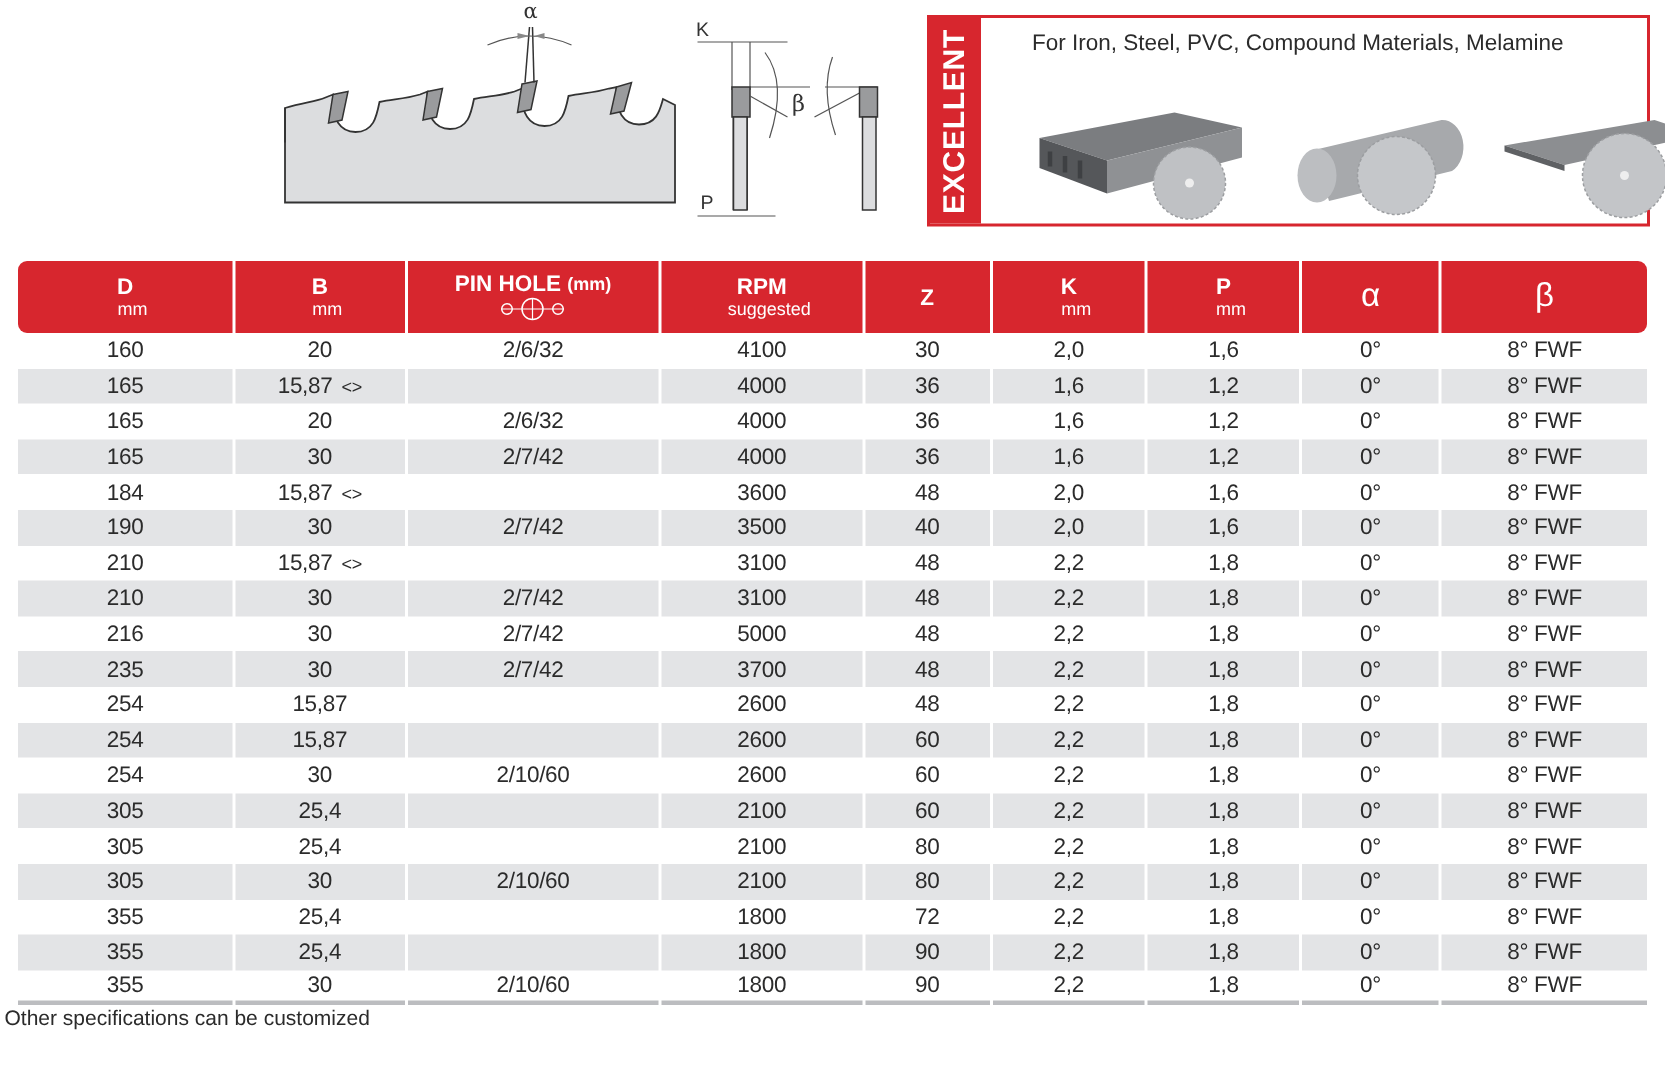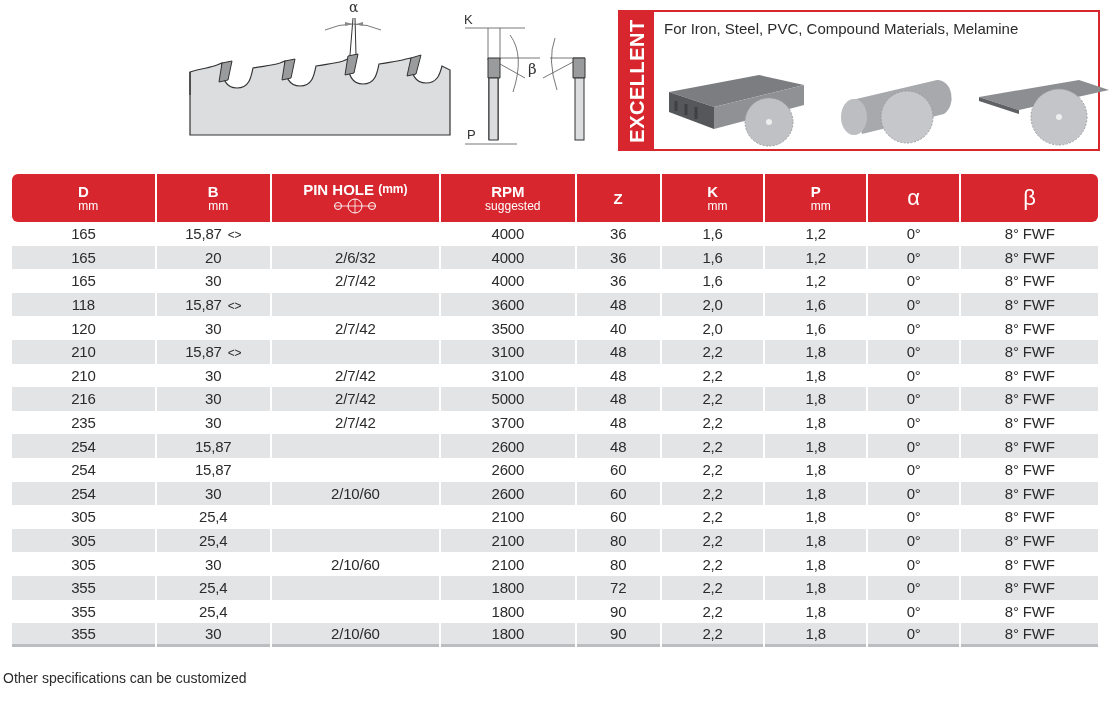--- a/index.html
+++ b/index.html
@@ -17,21 +17,21 @@
   }
   .excellent-tag {
     width: 34px; background: #d7262e; color: #fff; position: relative;
   }
   .excellent-tag span {
     position: absolute; left: 50%; top: 50%;
     transform: translate(-50%, -50%) rotate(-90deg);
     font-weight: bold; font-size: 20px; letter-spacing: 0.5px; white-space: nowrap;
     font-family: "Liberation Sans", sans-serif;
   }
-  .excellent-content { flex: 1; position: relative; }
+  .excellent-content { flex: 1; position: relative; margin-left: 24px; }
   .excellent-title {
     position: absolute; left: 10px; top: 8px; font-size: 15px; color: #2b2b2b;
     font-family: "Liberation Sans", sans-serif;
   }
   .material-img { position: absolute; }
 
   
   .spec-table {
     position: absolute; left: 10px; top: 174px; width: 1090px;
     border-collapse: separate; border-spacing: 2px 0;
@@ -197,20 +197,31 @@
       <th>
         <span class="greek">α</span>
       </th>
       <th>
         <span class="greek">β</span>
       </th>
     </tr>
   </thead>
   <tbody id="table-body">
       <tr>
+        <td><span>160</span></td>
+        <td><span>20</span></td>
+        <td><span>2/6/32</span></td>
+        <td><span>4100</span></td>
+        <td><span>30</span></td>
+        <td><span>2,0</span></td>
+        <td><span>1,6</span></td>
+        <td><span>0°</span></td>
+        <td><span>8° FWF</span></td>
+      </tr>
+      <tr>
         <td><span>165</span></td>
         <td><span>15,87</span><span class="bore-mark">&lt;&gt;</span></td>
         <td><span></span></td>
         <td><span>4000</span></td>
         <td><span>36</span></td>
         <td><span>1,6</span></td>
         <td><span>1,2</span></td>
         <td><span>0°</span></td>
         <td><span>8° FWF</span></td>
       </tr>
@@ -230,32 +241,32 @@
         <td><span>30</span></td>
         <td><span>2/7/42</span></td>
         <td><span>4000</span></td>
         <td><span>36</span></td>
         <td><span>1,6</span></td>
         <td><span>1,2</span></td>
         <td><span>0°</span></td>
         <td><span>8° FWF</span></td>
       </tr>
       <tr>
-        <td><span>118</span></td>
+        <td><span>184</span></td>
         <td><span>15,87</span><span class="bore-mark">&lt;&gt;</span></td>
         <td><span></span></td>
         <td><span>3600</span></td>
         <td><span>48</span></td>
         <td><span>2,0</span></td>
         <td><span>1,6</span></td>
         <td><span>0°</span></td>
         <td><span>8° FWF</span></td>
       </tr>
       <tr>
-        <td><span>120</span></td>
+        <td><span>190</span></td>
         <td><span>30</span></td>
         <td><span>2/7/42</span></td>
         <td><span>3500</span></td>
         <td><span>40</span></td>
         <td><span>2,0</span></td>
         <td><span>1,6</span></td>
         <td><span>0°</span></td>
         <td><span>8° FWF</span></td>
       </tr>
       <tr>

